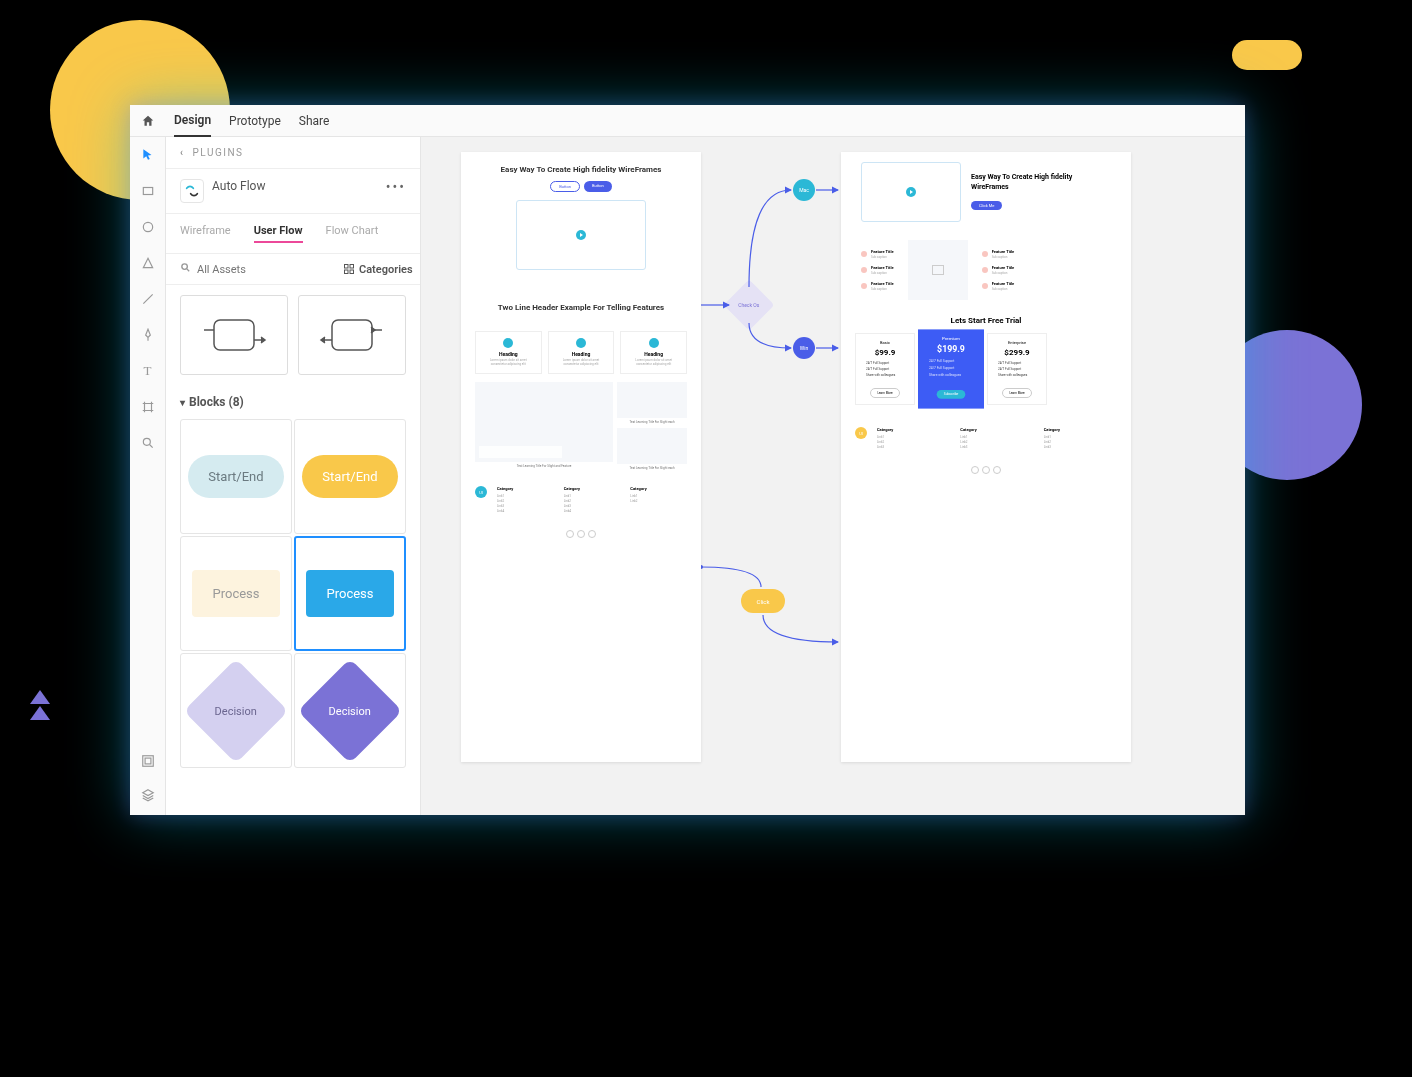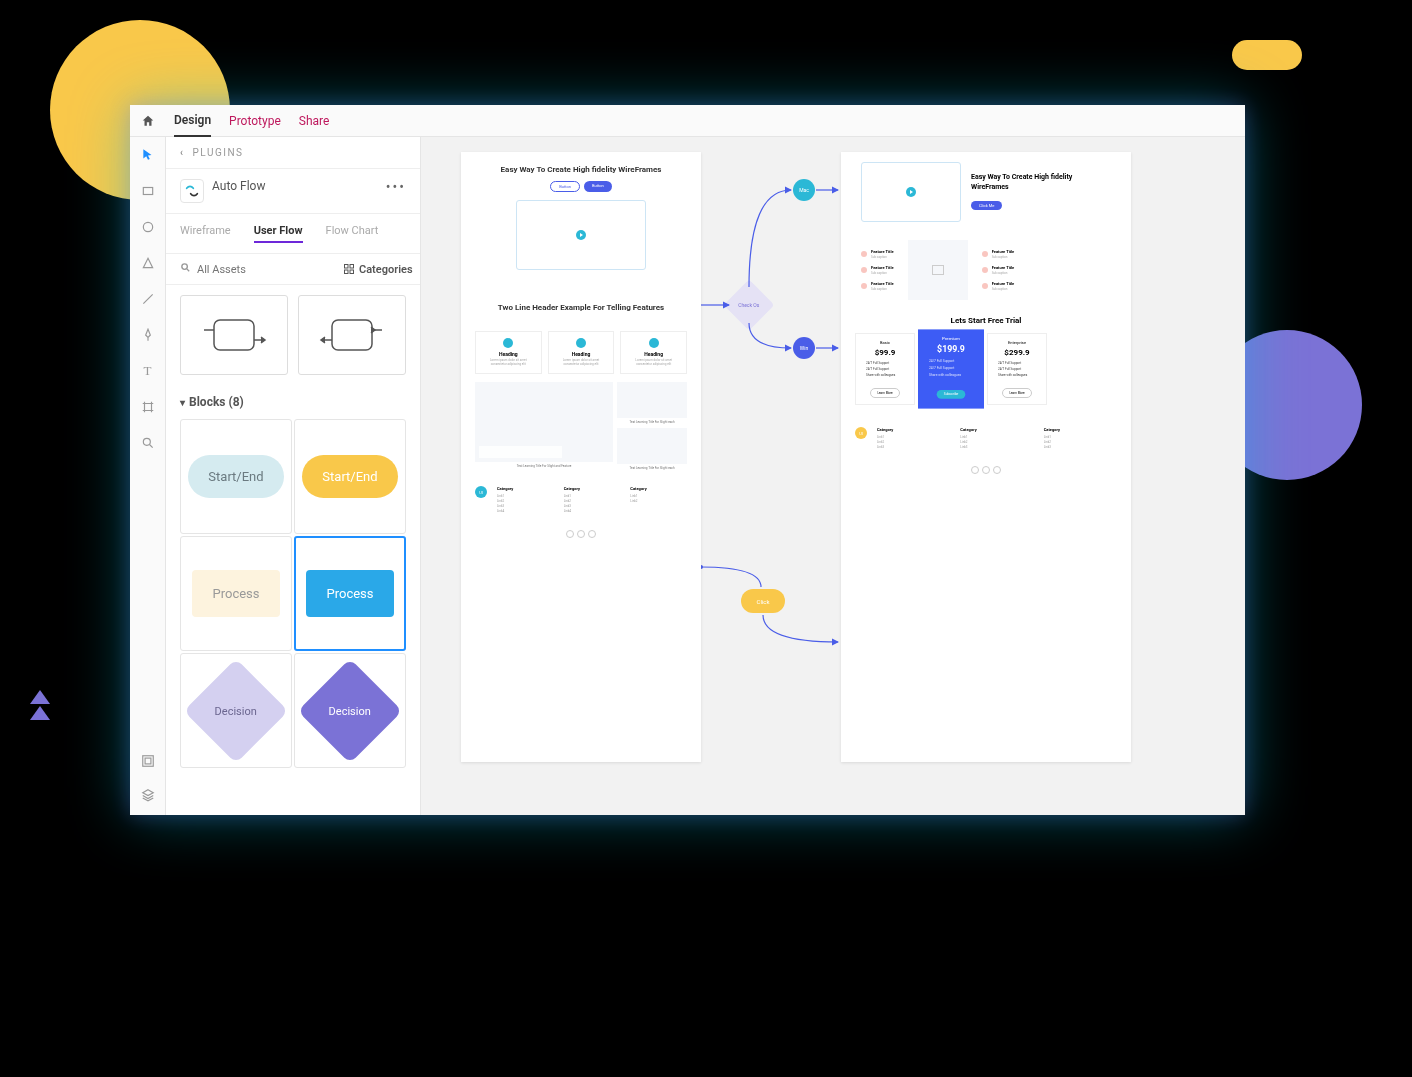--- a/index.html
+++ b/index.html
@@ -6,37 +6,37 @@
 body{background:#000;width:1412px;height:1077px;position:relative;overflow:hidden}
 .deco-circle-yellow{position:absolute;width:180px;height:180px;background:#f9c84a;border-radius:50%;top:20px;left:50px;z-index:1}
 .deco-pill-yellow{position:absolute;width:70px;height:30px;background:#f9c84a;border-radius:15px;top:40px;right:110px;z-index:1}
 .deco-circle-purple{position:absolute;width:150px;height:150px;background:#7b72d6;border-radius:50%;top:330px;right:50px;z-index:1}
 .deco-tri{position:absolute;left:30px;top:690px;z-index:3}
 .deco-tri::before,.deco-tri::after{content:"";position:absolute;width:0;height:0;border-left:10px solid transparent;border-right:10px solid transparent;border-bottom:14px solid #7b72d6}
 .deco-tri::after{top:16px}
 .app-window{position:absolute;top:105px;left:130px;width:1115px;height:710px;background:#f2f2f2;border-radius:3px;z-index:2;box-shadow:0 0 60px rgba(0,200,220,0.4),0 0 20px rgba(120,100,255,0.3);display:flex;flex-direction:column}
 .menubar{height:32px;background:#fafafa;border-bottom:1px solid #e5e5e5;display:flex;align-items:center;padding:0 10px;gap:18px}
 .home-icon{width:16px;height:16px;display:flex;align-items:center;justify-content:center;color:#555;cursor:pointer}
-.menu-tab{font-size:12px;color:#be185d;cursor:pointer;padding:8px 0}
+.menu-tab{font-size:12px;color:#404040;cursor:pointer;padding:8px 0}
 .menu-tab.active{color:#333;font-weight:600;border-bottom:2px solid #333}
 .body{flex:1;display:flex;overflow:hidden}
 .toolbar{width:36px;background:#fafafa;border-right:1px solid #e5e5e5;display:flex;flex-direction:column;align-items:center;padding-top:8px;gap:16px}
 .tool{width:20px;height:20px;color:#999;cursor:pointer;display:flex;align-items:center;justify-content:center}
 .tool.active{color:#1f8fff}
 .toolbar-bottom{margin-top:auto;padding-bottom:10px;display:flex;flex-direction:column;gap:14px;align-items:center}
 .panel{width:255px;background:#fff;border-right:1px solid #e5e5e5;display:flex;flex-direction:column;overflow-y:auto}
 .panel-header{padding:10px 14px;display:flex;align-items:center;gap:8px;font-size:10px;letter-spacing:1.5px;color:#999;border-bottom:1px solid #eee}
 .back-chevron{cursor:pointer;color:#777}
 .plugin-title{padding:10px 14px;display:flex;align-items:flex-start;gap:8px;border-bottom:1px solid #eee}
 .plugin-logo{width:24px;height:24px;background:#fff;border:1px solid #e5e5e5;border-radius:4px;display:flex;align-items:center;justify-content:center;font-size:14px}
 .plugin-name{font-size:12px;color:#555;flex:1}
 .more-icon{font-size:14px;letter-spacing:2px;color:#666;cursor:pointer}
 .plugin-tabs{display:flex;gap:23px;padding:10px 14px;font-size:11px;border-bottom:1px solid #eee}
 .ptab{color:#aaa;cursor:pointer}
-.ptab.active{color:#333;font-weight:700;border-bottom:2px solid #6d28d9;padding-bottom:4px}
+.ptab.active{color:#333;font-weight:700;border-bottom:2px solid #ec4899;padding-bottom:4px}
 .search-row{display:flex;align-items:center;padding:8px 14px;gap:6px;border-bottom:1px solid #eee}
 .search-icon{color:#999;font-size:11px}
 .search-input{border:none;outline:none;font-size:11px;flex:1;color:#999}
 .categories{display:flex;align-items:center;gap:4px;font-size:11px;font-weight:600;color:#555;cursor:pointer}
 .templates-row{display:flex;gap:10px;padding:10px 14px}
 .tpl{flex:1;height:80px;border:1px solid #ddd;border-radius:3px;display:flex;align-items:center;justify-content:center;cursor:pointer}
 .section-label{padding:10px 14px;font-size:12px;font-weight:700;color:#555;display:flex;align-items:center;gap:4px}
 .blocks-grid{display:grid;grid-template-columns:1fr 1fr;gap:2px;padding:0 14px 14px}
 .block-tile{height:115px;border:1px solid #e5e5e5;border-radius:3px;display:flex;align-items:center;justify-content:center;cursor:pointer;background:#fff}
 .block-tile.selected{border:2px solid #1f8fff}

